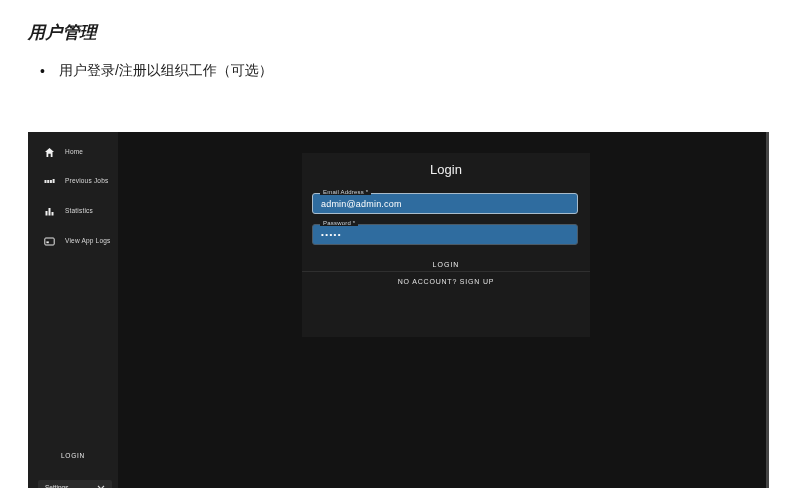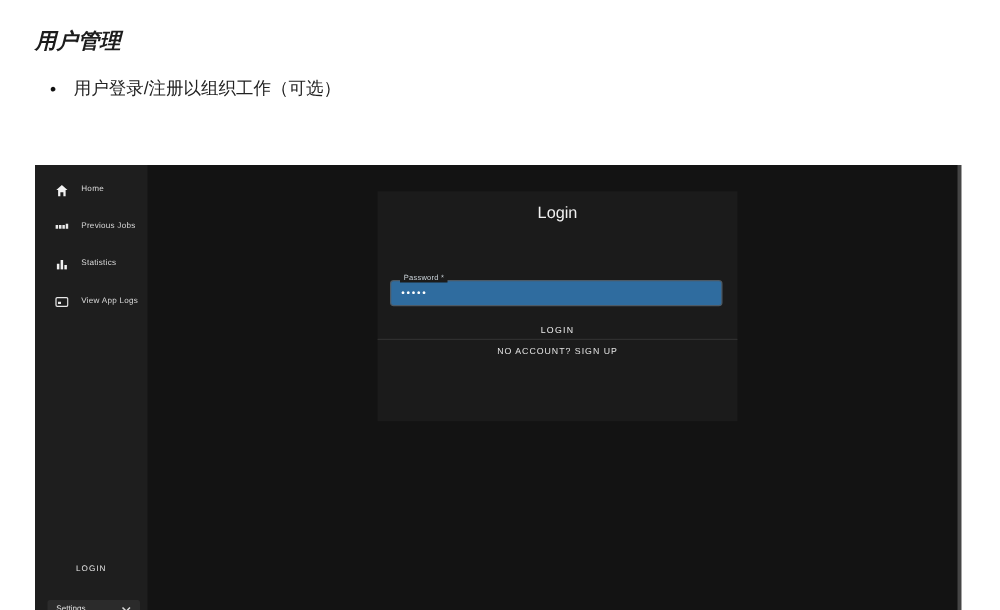--- a/index.html
+++ b/index.html
@@ -174,20 +174,24 @@
       </span>
     </div>
 
   </aside>
 
   <main class="main">
     <div class="card">
 
       <div class="card-title">Login</div>
 
+      <div class="field field-email" role="textbox">
+        <span class="flabel">Email Address *</span>
+        <span class="fvalue">admin@admin.com</span>
+      </div>
 
       <div class="field field-password" role="textbox">
         <span class="flabel">Password *</span>
         <span class="fvalue">•••••</span>
       </div>
 
       <button class="card-login-btn">LOGIN</button>
 
       <div class="card-divider"></div>
 

